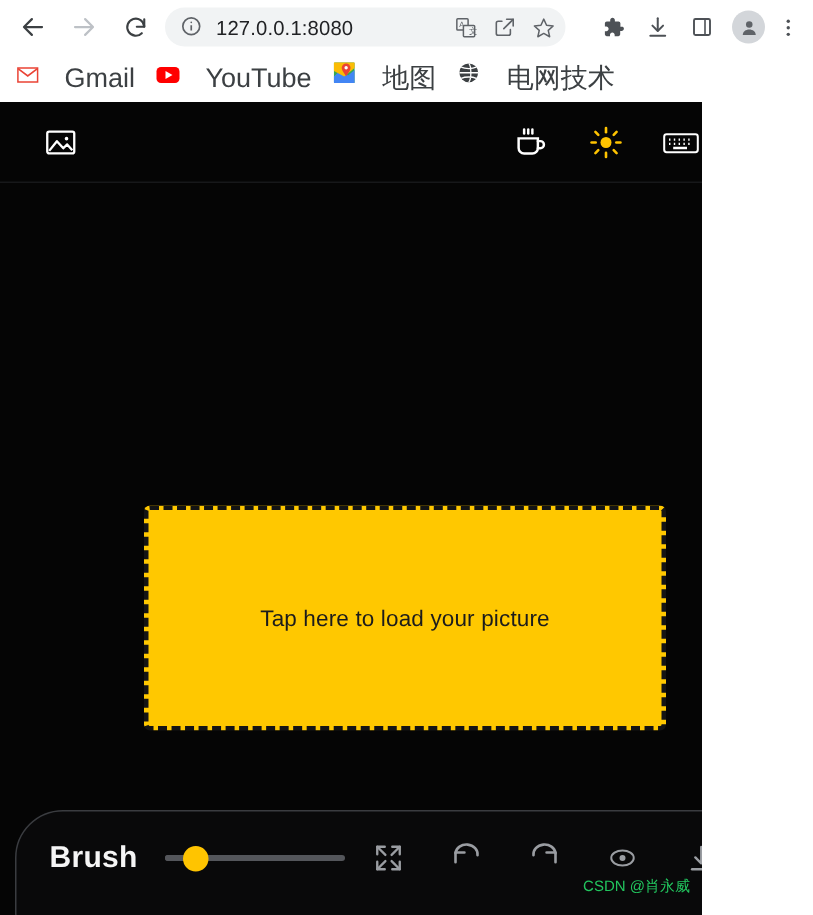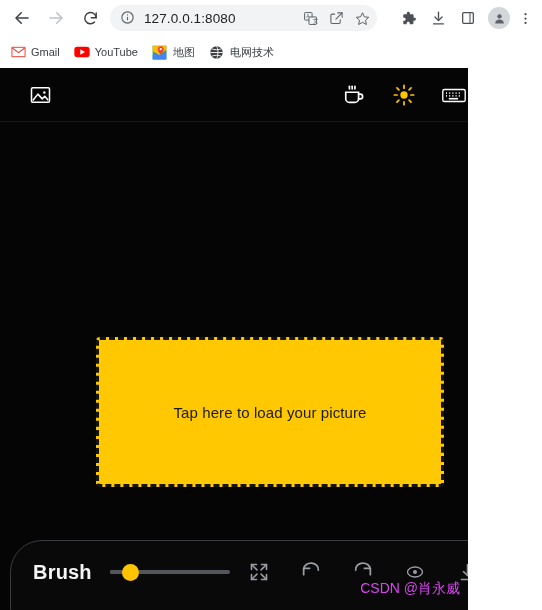--- a/index.html
+++ b/index.html
@@ -76,25 +76,26 @@
 
   
   #bookmarks-bar {
     position: absolute; top: 36px; left: 0;
     width: 542px; height: 32px;
     display: flex; align-items: center;
     padding-left: 10px;
     background: #ffffff;
   }
   .bookmark {
-    display: flex; align-items: center;
+    display: flex; 
     margin-right: 14px;
-    font-size: 11px;
+    font-size: 18px;
     color: #3c4043;
     white-space: nowrap;
+    gap: 12px;
   }
   .bookmark .bm-icon {
     width: 16px; height: 16px; margin-right: 5px;
     display: flex; align-items: center; justify-content: center;
     flex: 0 0 auto;
   }
 
   
   #app {
     position: absolute; top: 68px; left: 0;
@@ -199,22 +200,22 @@
   .tool-icon {
     width: 24px; height: 24px;
     display: flex; align-items: center; justify-content: center;
     color: #9a9da2;
   }
 
   
   #watermark {
     position: absolute;
     right: 8px; bottom: 12px;
-    font-size: 14px;
-    color: #d946ef;
+    font-size: 10px;
+    color: #22c55e;
     white-space: nowrap;
     pointer-events: none;
   }
 
   
   #edge-strip {
     position: absolute; left: 0; top: 0;
     width: 3px; height: 610px;
     background: linear-gradient(to bottom,
       #ffffff 0px, #ffffff 30px,

